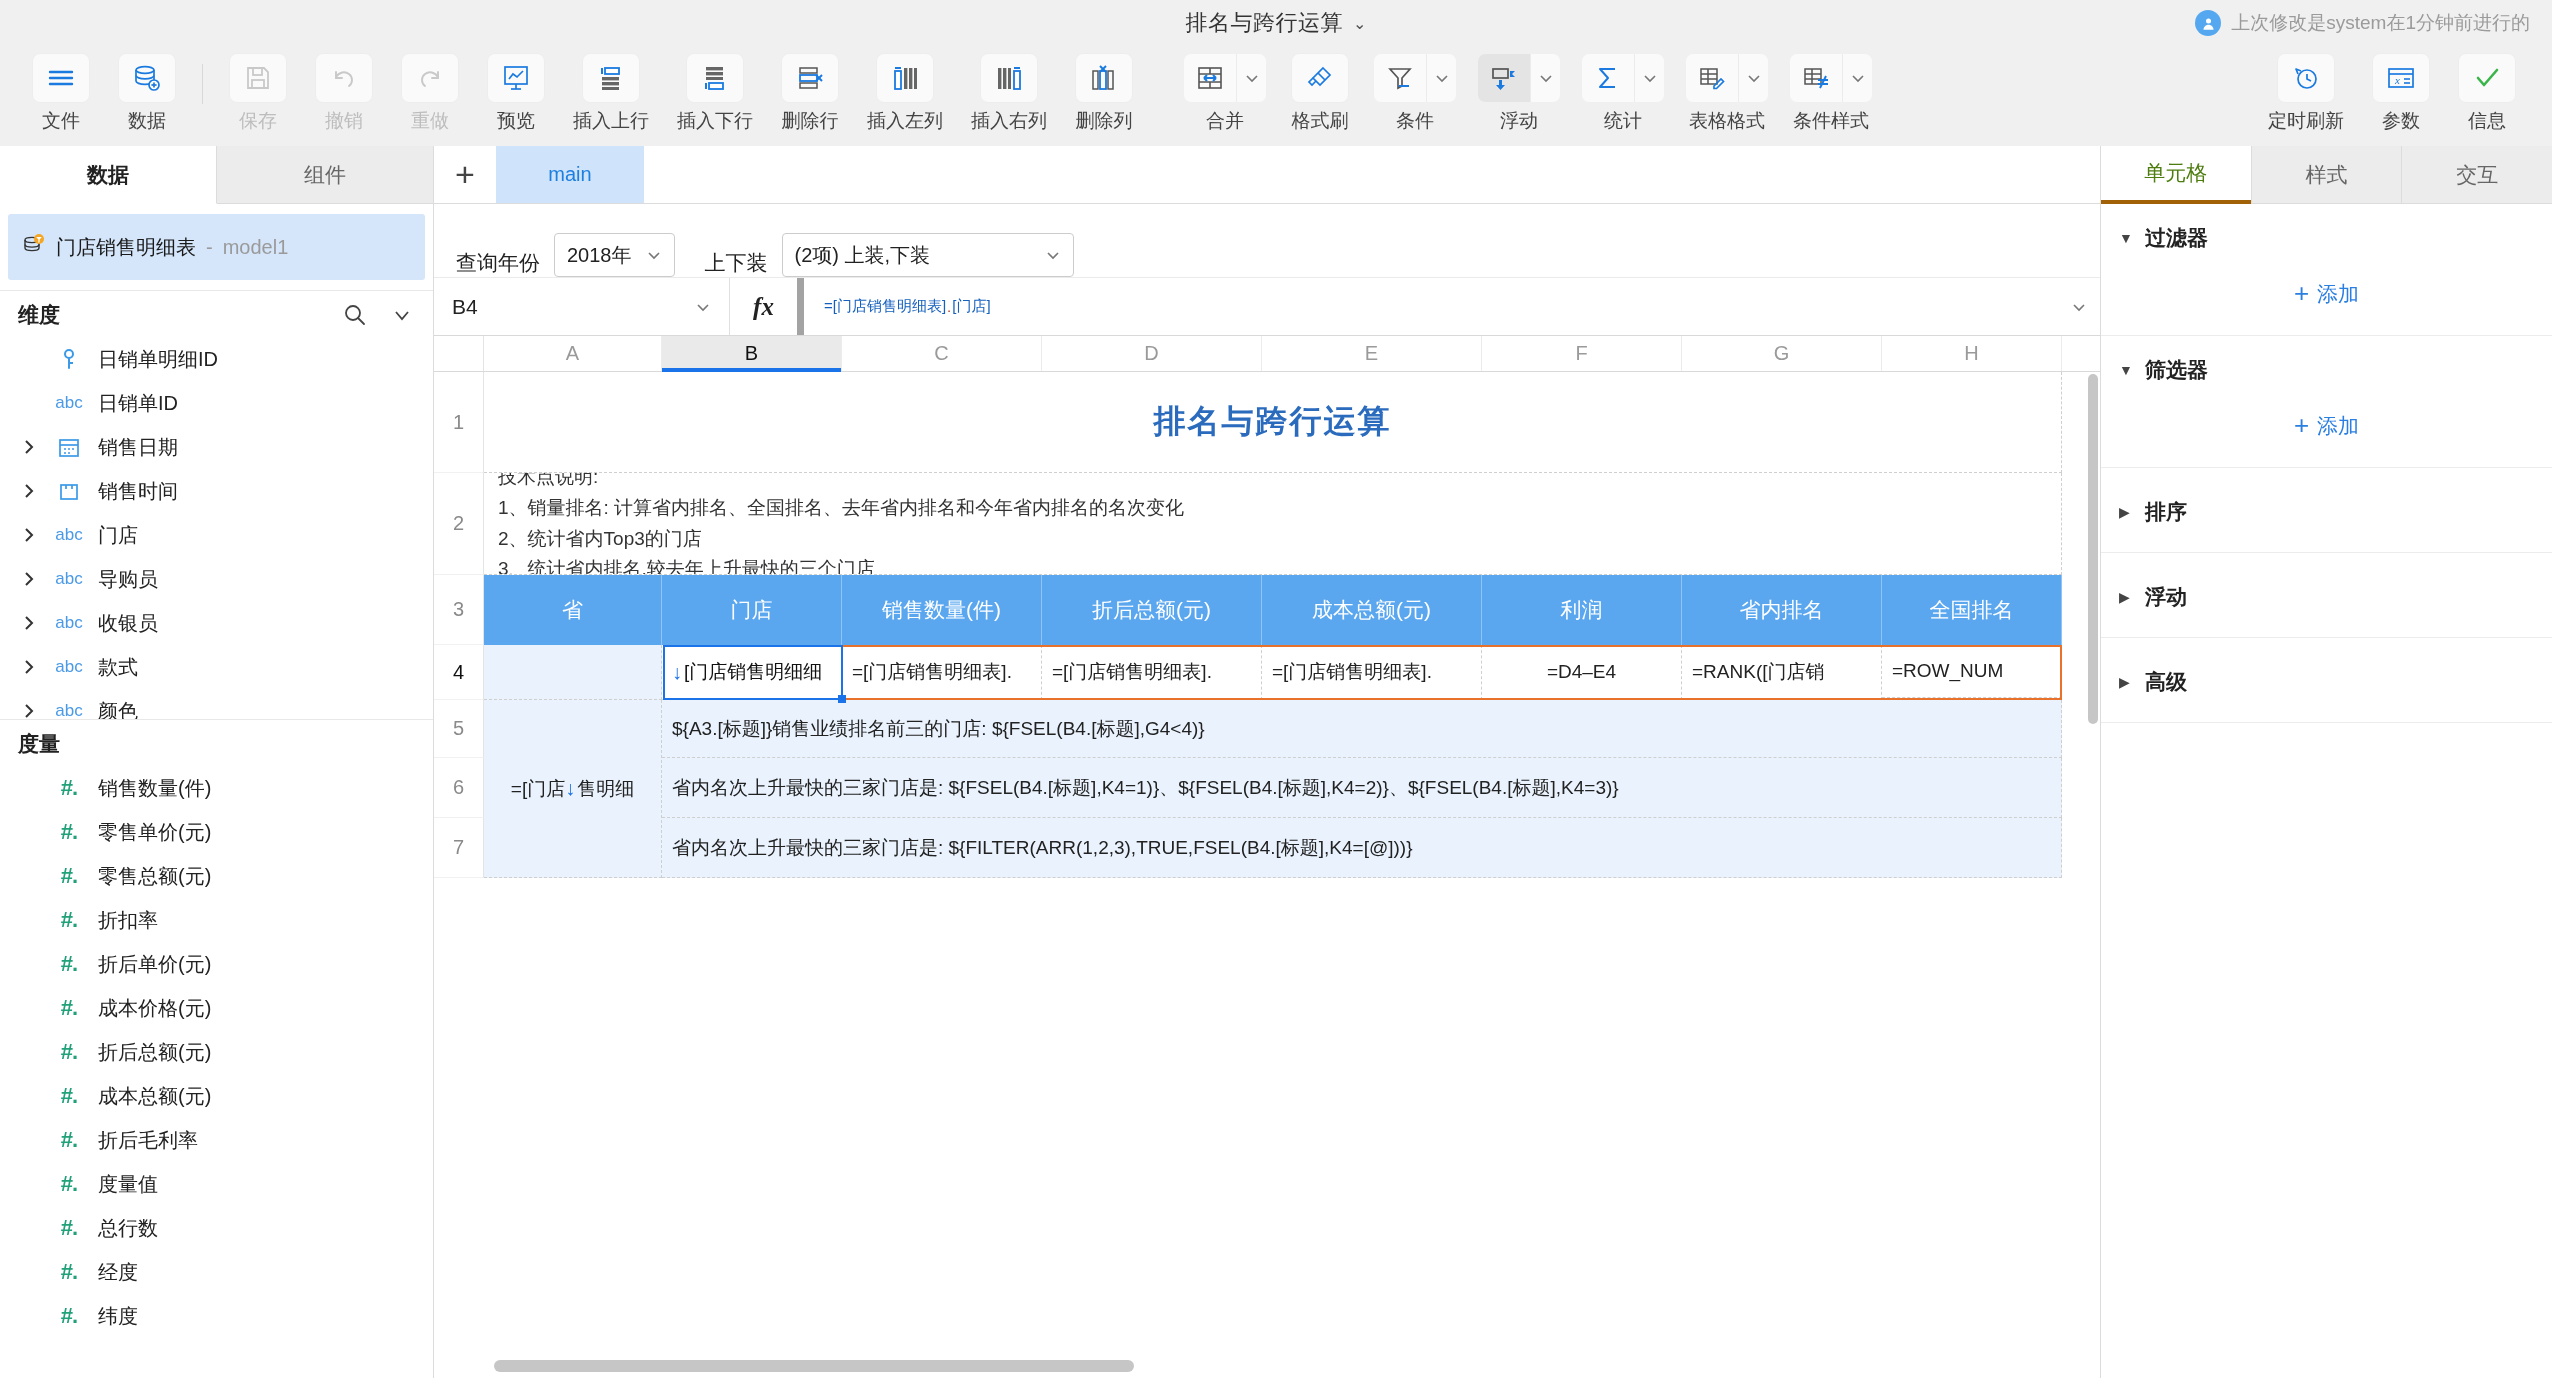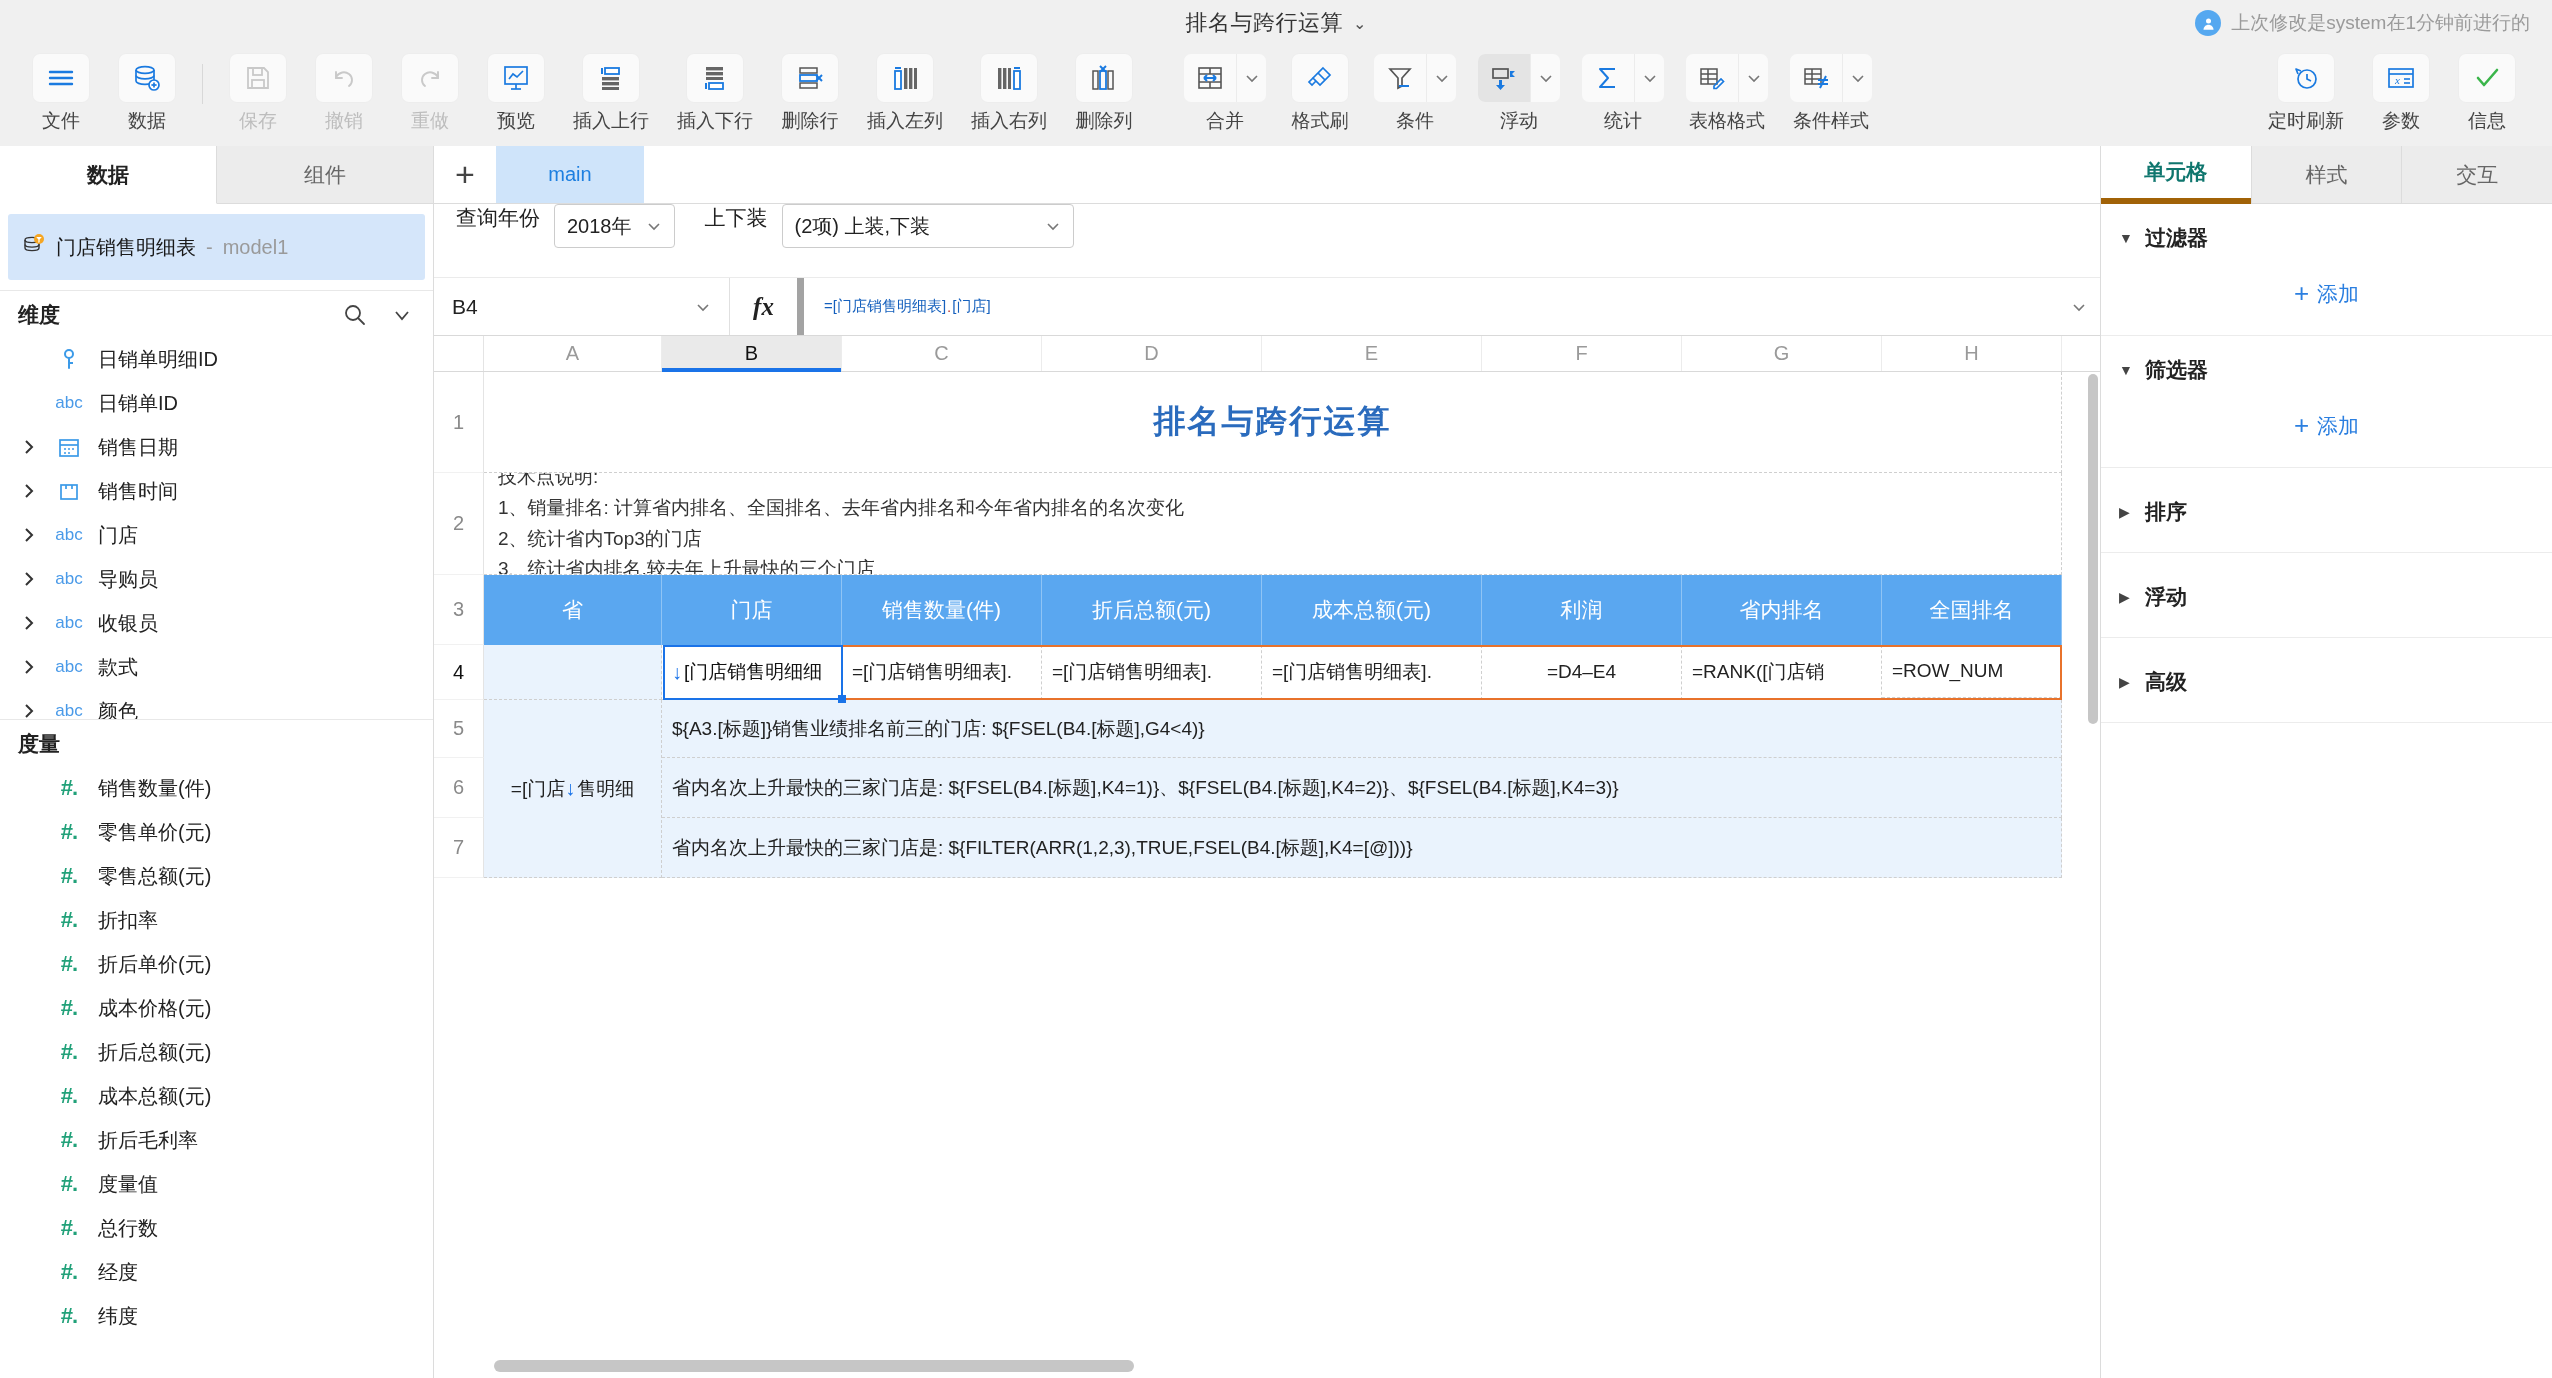--- a/index.html
+++ b/index.html
@@ -114,21 +114,21 @@
   }
   .tab-add {
     width: 62px; display: flex; align-items: center; justify-content: center;
     font-size: 34px; color: #444; cursor: pointer; font-weight: 300;
   }
   .sheet-tab {
     min-width: 148px; padding: 0 26px; display: flex; align-items: center; justify-content: center;
     font-size: 20px; color: #1d7fe0; background: #cfe4fa; cursor: pointer;
   }
   .param-bar {
-    height: 74px; flex: 0 0 74px; display: flex; align-items: flex-start; gap: 14px;
+    height: 74px; flex: 0 0 74px; display: flex; align-items: flex-end; gap: 14px;
     padding: 0 22px; background: #fff; border-bottom: 1px solid #ebebeb;
   }
   .param-label { font-size: 21px; color: #222; }
   .param-select {
     height: 44px; border: 1px solid #ccc; border-radius: 4px; background: #fff;
     display: flex; align-items: center; padding: 0 12px; gap: 14px; cursor: pointer;
   }
   .param-select .val { font-size: 20px; color: #222; }
   .param-select.wide { width: 292px; justify-content: space-between; }
 
@@ -224,21 +224,21 @@
     width: 452px; flex: 0 0 452px; background: #fff;
     border-left: 1px solid #dcdcdc; display: flex; flex-direction: column;
   }
   .rtabs { display: flex; height: 58px; flex: 0 0 58px; }
   .rtab {
     flex: 1; display: flex; align-items: center; justify-content: center;
     font-size: 21px; background: #ececec; color: #666;
     border-bottom: 1px solid #dcdcdc; border-left: 1px solid #dcdcdc; cursor: pointer;
   }
   .rtab:first-child { border-left: none; }
-  .rtab.active { background: #fff; color: #0f766e; font-weight: bold; border-bottom: 6px solid #a16207; }
+  .rtab.active { background: #fff; color: #4d7c0f; font-weight: normal; border-bottom: 4px solid #a16207; }
   .rsec { border-bottom: 1px solid #ececec; padding: 16px 0 26px 0; }
   .rsec-head { display: flex; align-items: center; gap: 10px; padding: 4px 0 0 18px; cursor: pointer; }
   .rsec-head .tri { font-size: 14px; color: #444; width: 16px; }
   .rsec-head .t { font-size: 21px; font-weight: bold; color: #222; }
   .rsec-add {
     display: flex; align-items: center; justify-content: center; gap: 8px;
     margin-top: 26px; color: #2b7fe0; font-size: 21px; cursor: pointer;
   }
   .rsec-add .plus { font-size: 26px; font-weight: 300; }
   .rsec.collapsed { padding: 26px 0 26px 0; }

